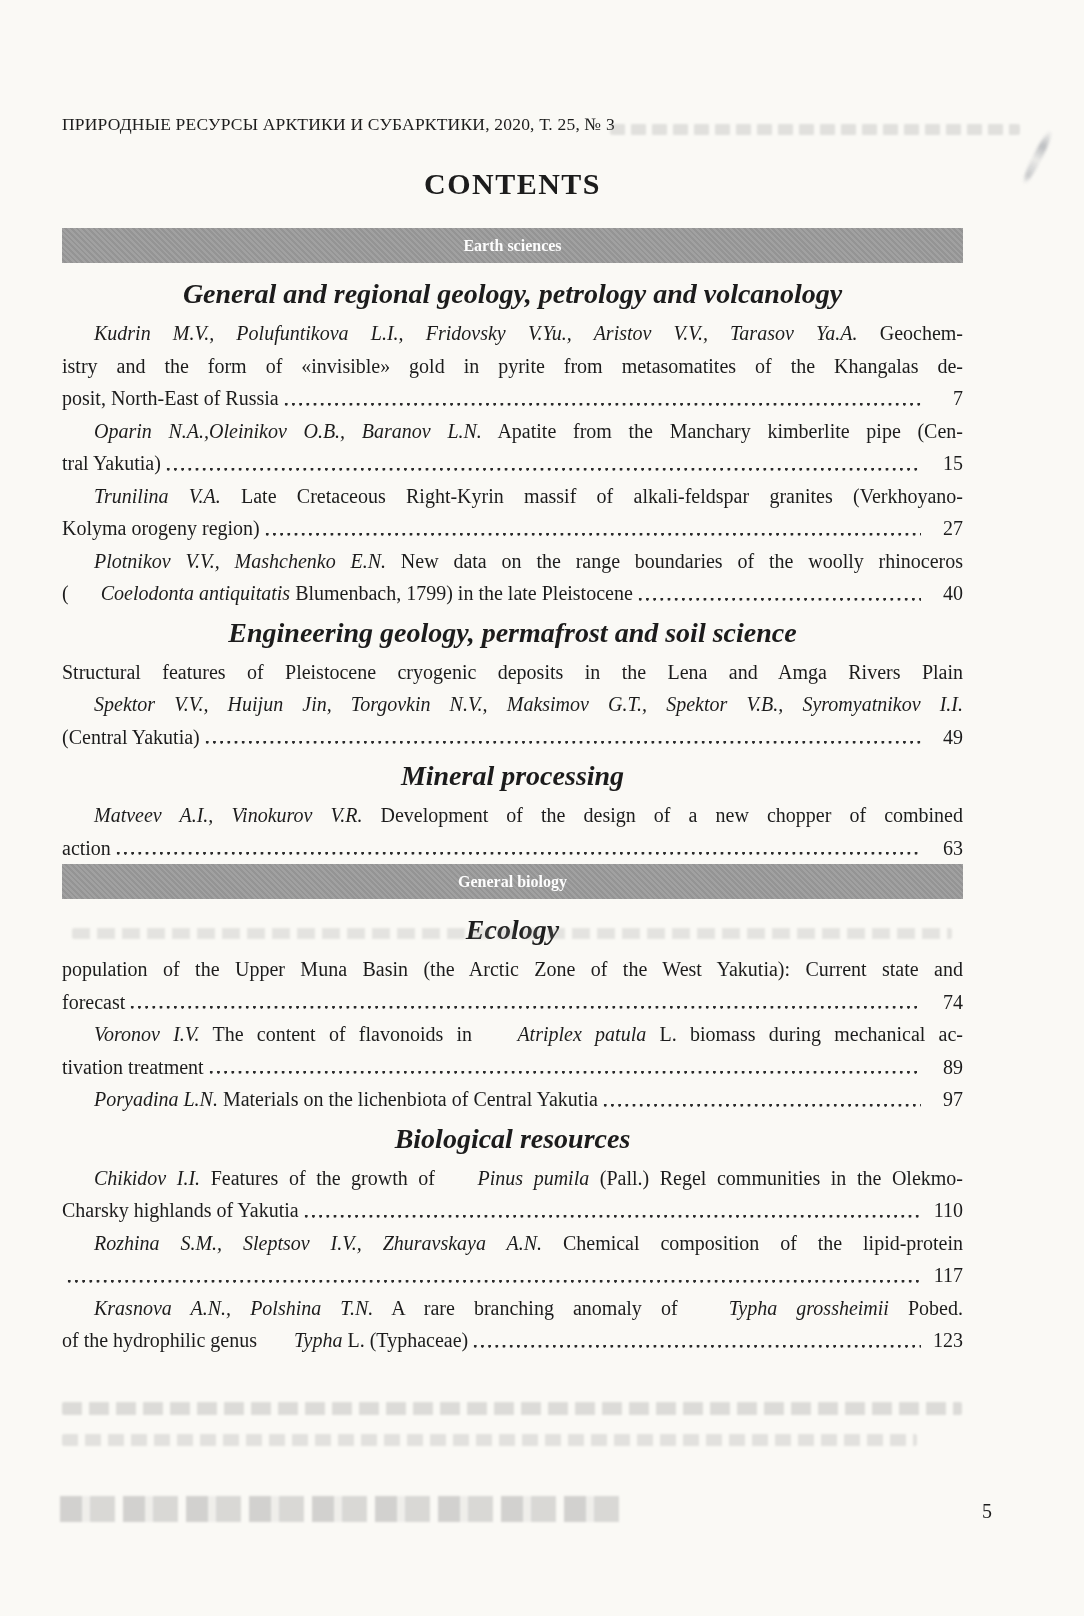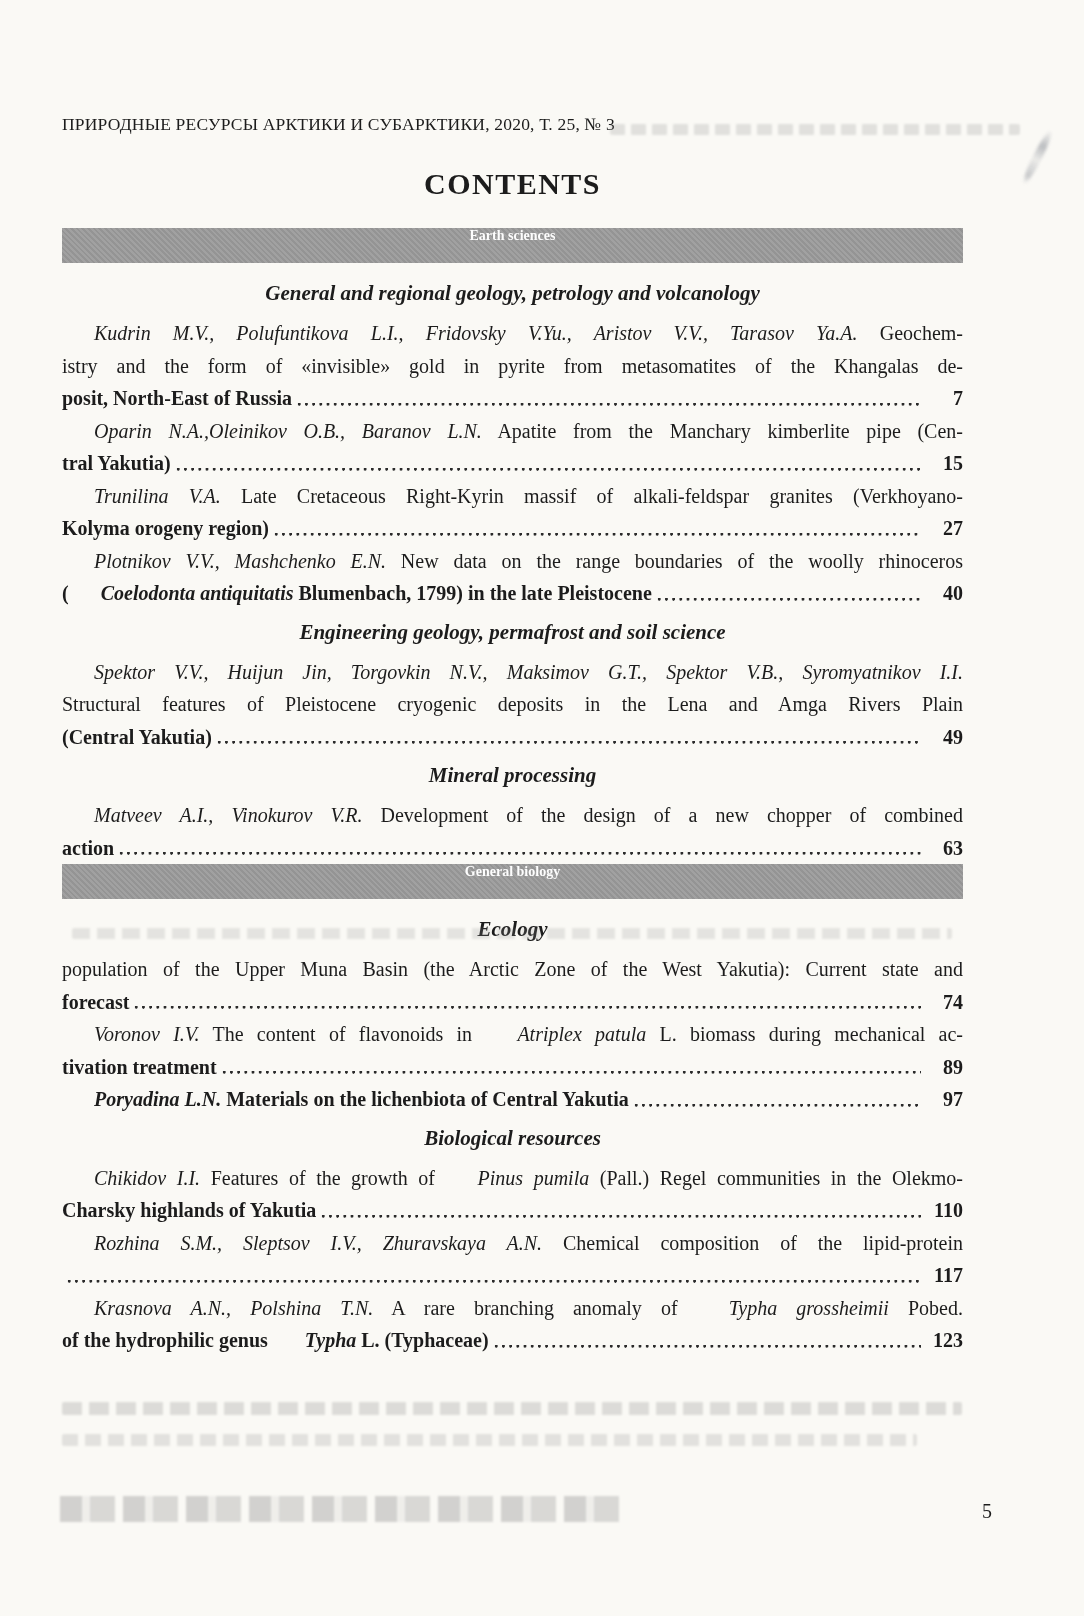--- a/index.html
+++ b/index.html
@@ -21,32 +21,32 @@
   }
   .toc{
     position:absolute;top:228px;left:62px;width:901px;
     font-size:20px;
   }
   .banner{
     height:35px;margin-bottom:14px;
     background:var(--banner-bg,#9c9c9c);
     background-image:repeating-linear-gradient(45deg,rgba(255,255,255,.05) 0 2px,rgba(0,0,0,.05) 2px 4px);
     color:var(--banner-text,#fdfdfd);
-    font-weight:bold;font-size:14px;
-    display:flex;align-items:flex-start;justify-content:center;
+    font-weight:bold;font-size:16px;
+    display:flex;align-items:center;justify-content:center;
   }
   .entry + .banner{}
   .subsection{
     line-height:33px;margin:6px 0 7px;
-    text-align:center;font-weight:bold;font-style:italic;font-size:21px;
+    text-align:center;font-weight:bold;font-style:italic;font-size:28px;
   }
   .entry{margin:0;}
   .line{line-height:32.5px;}
   .line.mid{text-align:justify;text-align-last:justify;}
-  .line.last{display:flex;align-items:flex-end;font-weight:bold;}
+  .line.last{display:flex;align-items:flex-end;}
   .line.last .text{white-space:nowrap;}
   .seg.it{font-style:italic;margin-left:32px;}
   .leader{
     flex:1 1 auto;height:32.5px;min-width:20px;
     margin:0 6px 0 5px;
     background-image:radial-gradient(circle at 2.2px 2.2px,#2a2a2a 1.25px,rgba(0,0,0,0) 1.7px);
     background-size:7.2px 5px;
     background-repeat:repeat-x;
     background-position:0 calc(100% - 8px);
   }
@@ -125,22 +125,22 @@
     <div class="entry">
       <div class="line mid"><span class="seg it">Plotnikov V.V., Mashchenko E.N.</span><span class="seg"> New data on the range boundaries of the woolly rhinoceros</span></div>
       <div class="line last">
         <span class="text"><span class="seg">(</span><span class="seg it">Coelodonta antiquitatis</span><span class="seg"> Blumenbach, 1799) in the late Pleistocene</span></span>
         <span class="leader"></span>
         <span class="pg">40</span>
       </div>
     </div>
     <div class="subsection">Engineering geology, permafrost and soil science</div>
     <div class="entry">
+      <div class="line mid"><span class="seg">Structural features of Pleistocene cryogenic deposits in the Lena and Amga Rivers Plain</span></div>
       <div class="line mid"><span class="seg it">Spektor V.V., Huijun Jin, Torgovkin N.V., Maksimov G.T., Spektor V.B., Syromyatnikov I.I.</span></div>
-      <div class="line mid"><span class="seg">Structural features of Pleistocene cryogenic deposits in the Lena and Amga Rivers Plain</span></div>
       <div class="line last">
         <span class="text"><span class="seg">(Central Yakutia)</span></span>
         <span class="leader"></span>
         <span class="pg">49</span>
       </div>
     </div>
     <div class="subsection">Mineral processing</div>
     <div class="entry">
       <div class="line mid"><span class="seg it">Matveev A.I., Vinokurov V.R.</span><span class="seg"> Development of the design of a new chopper of combined</span></div>
       <div class="line last">

